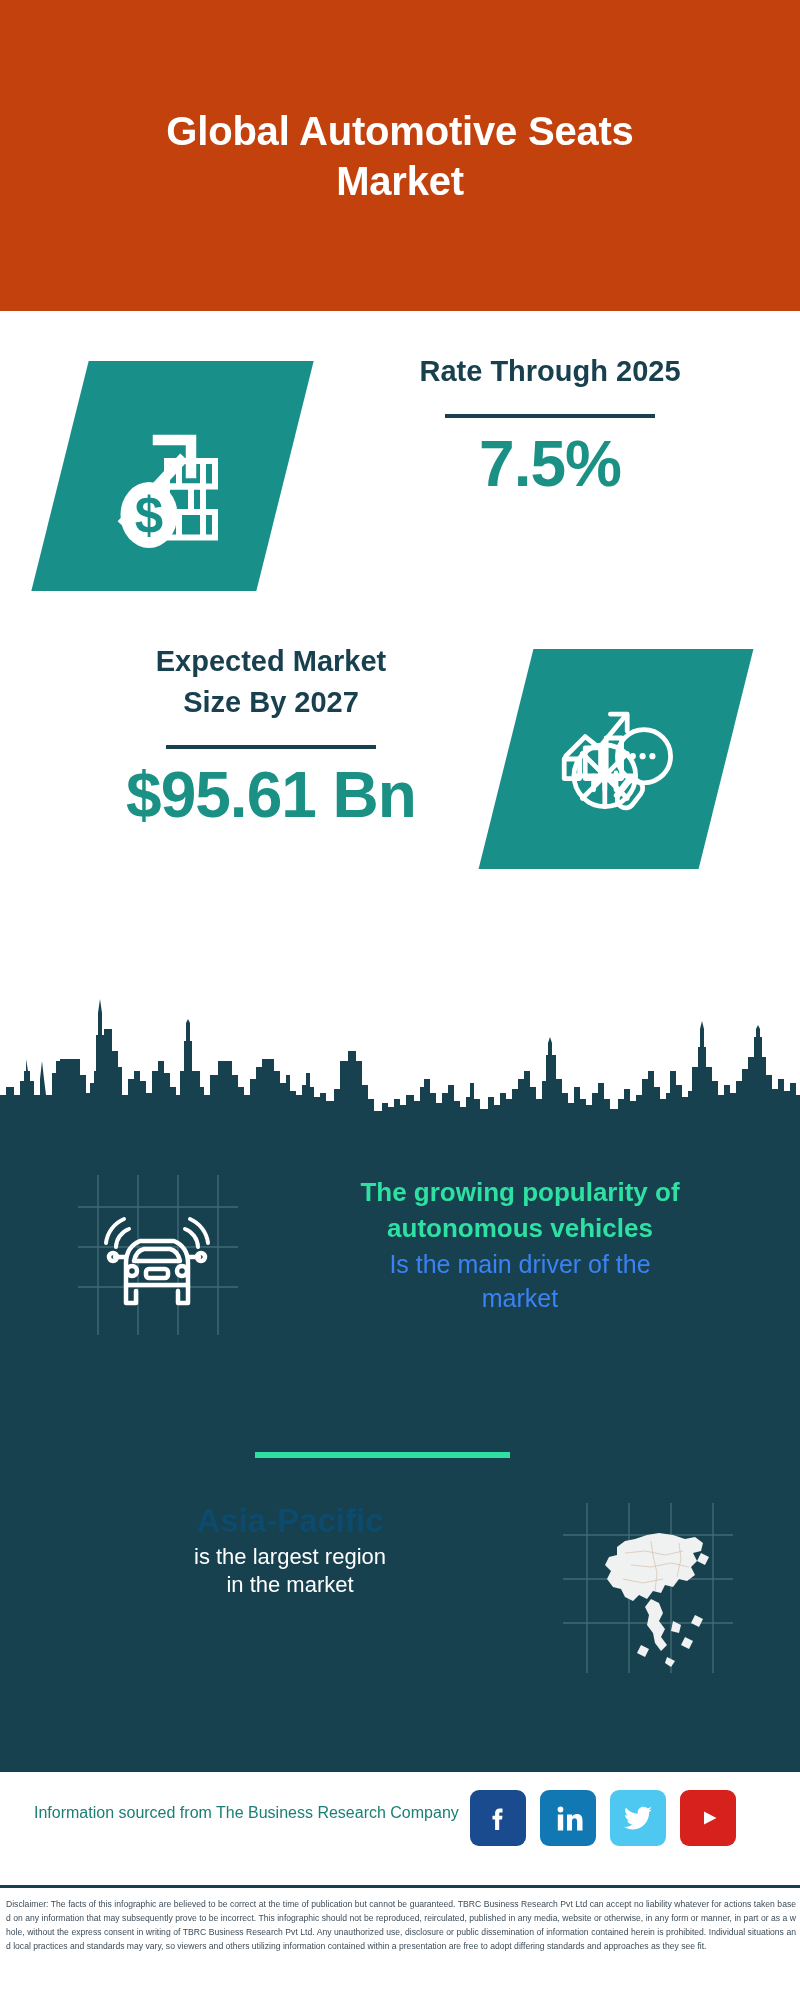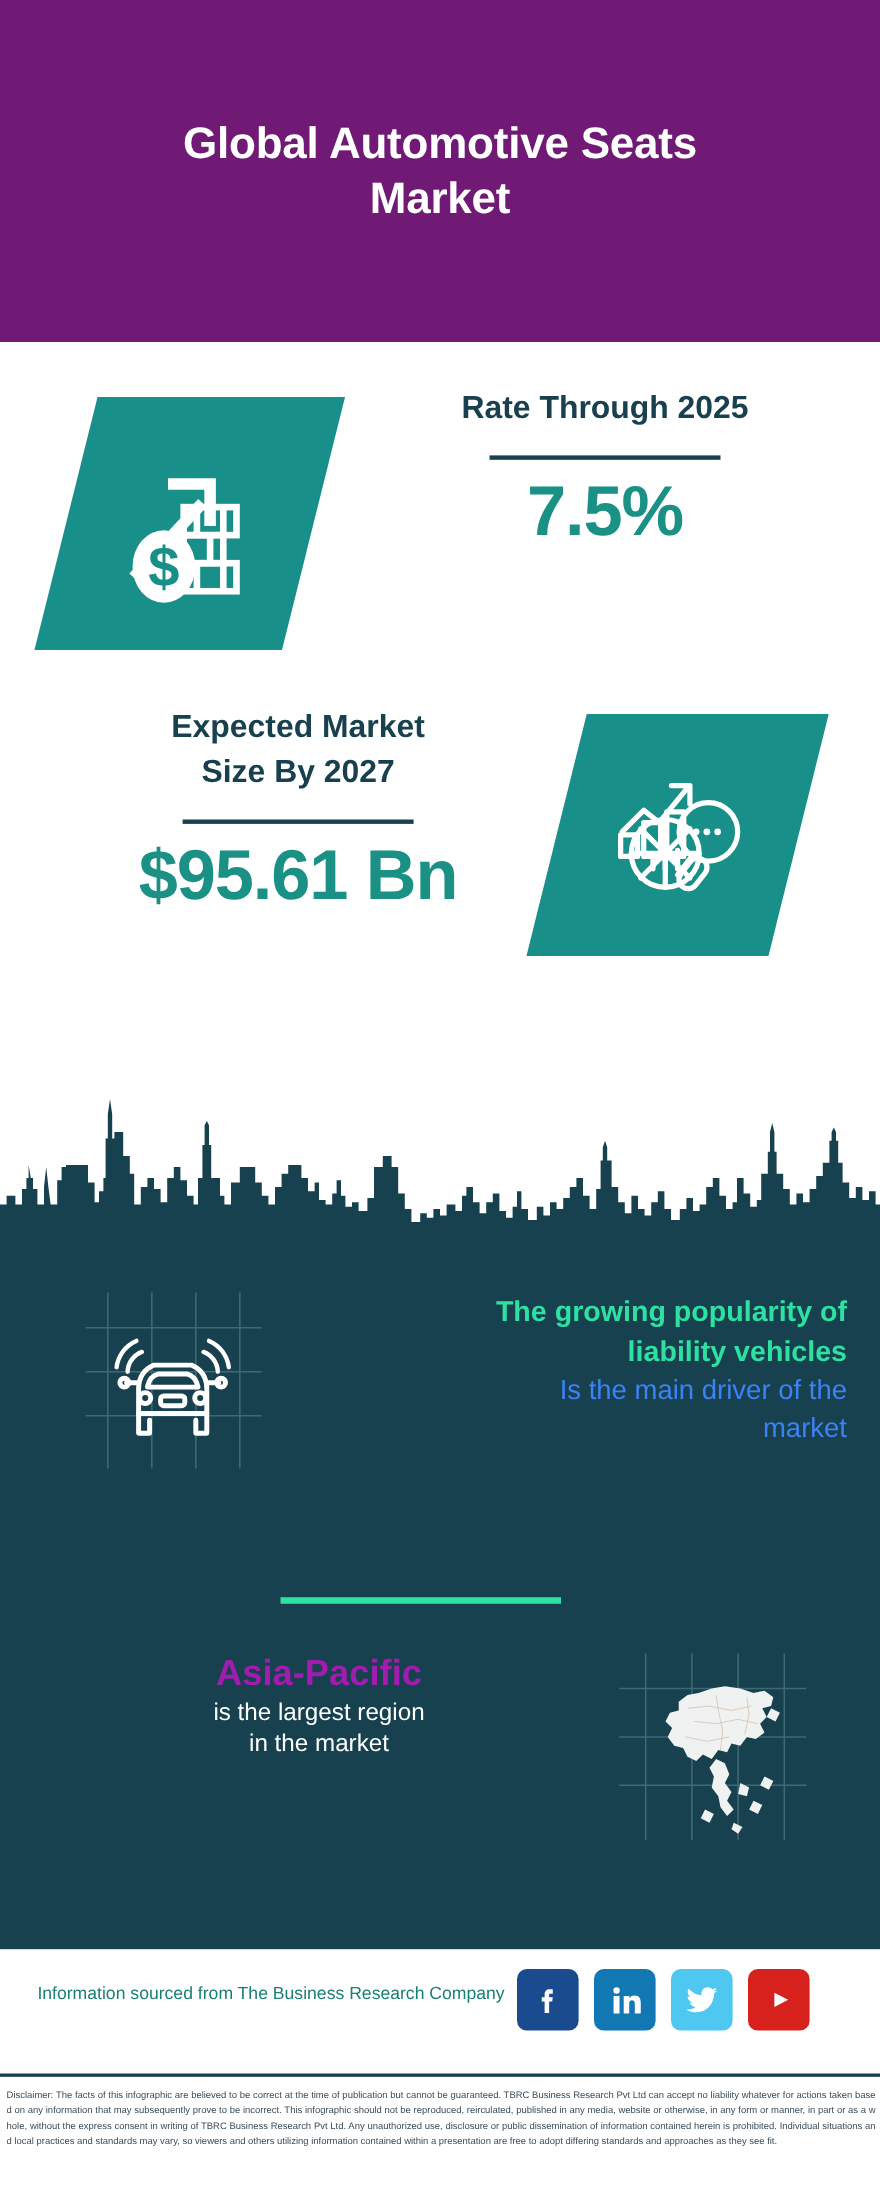--- a/index.html
+++ b/index.html
@@ -18,21 +18,21 @@
     height: 2000px;
     background: #ffffff;
     overflow: hidden;
   }
 
   
   .header {
     position: absolute;
     left: 0; top: 0;
     width: 800px; height: 311px;
-    background: #701a75;
+    background: #c2410c;
     display: flex;
     align-items: center;
     justify-content: center;
   }
   .header-title {
     color: #ffffff;
     font-size: 40px;
     font-weight: bold;
     line-height: 1.25;
     text-align: center;
@@ -143,21 +143,21 @@
   }
   .car-icon-box {
     position: absolute;
     left: 68px; top: 10px;
     width: 180px; height: 180px;
   }
   .block3-text {
     position: absolute;
     left: 270px; top: 20px;
     width: 500px;
-    text-align: right;
+    text-align: center;
   }
   .accent-line {
     color: #2ee0a2;
     font-size: 26px;
     font-weight: bold;
     line-height: 1.38;
   }
   .white-line {
     color: #3b82f6;
     font-size: 25px;
@@ -178,21 +178,21 @@
     left: 0; top: 1490px;
     width: 800px; height: 230px;
   }
   .block4-text {
     position: absolute;
     left: 40px; top: 10px;
     width: 500px;
     text-align: center;
   }
   .accent-big {
-    color: #a21caf;
+    color: #0c4a6e;
     font-size: 33px;
     font-weight: bold;
     line-height: 1.3;
   }
   .white-big {
     color: #ffffff;
     font-size: 22px;
     font-weight: normal;
     line-height: 1.3;
   }
@@ -415,21 +415,21 @@
           <line x1="47" y1="92" x2="57" y2="92"></line>
           <line x1="121" y1="92" x2="131" y2="92"></line>
           <circle cx="45" cy="92" r="4"></circle>
           <circle cx="133" cy="92" r="4"></circle>
         </g>
       </svg>
     </div>
 
     <div class="block3-text">
       <div class="accent-line">The growing popularity of</div>
-      <div class="accent-line">liability vehicles</div>
+      <div class="accent-line">autonomous vehicles</div>
       <div class="white-line">Is the main driver of the</div>
       <div class="white-line">market</div>
     </div>
   </div>
 
   <div class="mint-divider"></div>
 
   <div class="block4">
     <div class="block4-text">
       <div class="accent-big">Asia-Pacific</div>

